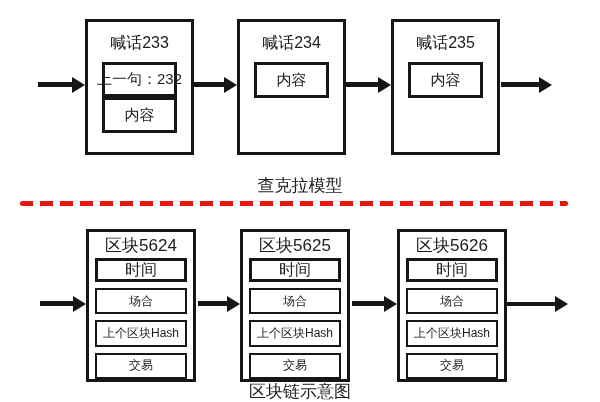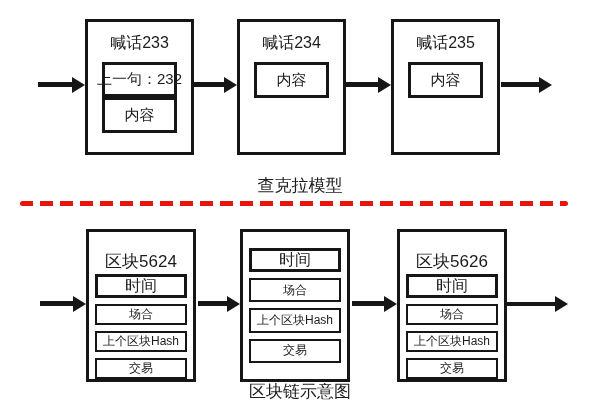--- a/index.html
+++ b/index.html
@@ -45,21 +45,21 @@
   .tbox-prev{height:35px;font-size:15px;}
   .tbox-content{height:36px;font-size:15px;}
   
   .bblock{
     position:absolute;
     top:229px;width:110px;height:153px;
     border:3px solid var(--line);
     box-sizing:border-box;
     background:var(--background);
     display:flex;flex-direction:column;
-    padding:16px 6px;
+    padding:0 6px;
   }
   .bblock-title{
     height:26px;line-height:27px;
     text-align:center;
     font-size:17px;
     white-space:nowrap;
   }
   .bfield{
     box-sizing:border-box;
     display:flex;align-items:center;justify-content:center;
@@ -134,20 +134,21 @@
     <div class="bblock-title">区块5624</div>
     <div class="bfield bfield-time">时间</div>
     <div class="bfield bfield-sm">场合</div>
     <div class="bfield bfield-sm">上个区块Hash</div>
     <div class="bfield bfield-sm">交易</div>
   </div>
 
   <div class="arrow" style="left:198px;top:301px;width:29px"></div>
 
   <div class="bblock" style="left:240px">
+    <div class="bblock-title">区块5625</div>
     <div class="bfield bfield-time">时间</div>
     <div class="bfield bfield-sm">场合</div>
     <div class="bfield bfield-sm">上个区块Hash</div>
     <div class="bfield bfield-sm">交易</div>
   </div>
 
   <div class="arrow" style="left:352px;top:301px;width:32px"></div>
 
   <div class="bblock" style="left:397px">
     <div class="bblock-title">区块5626</div>

